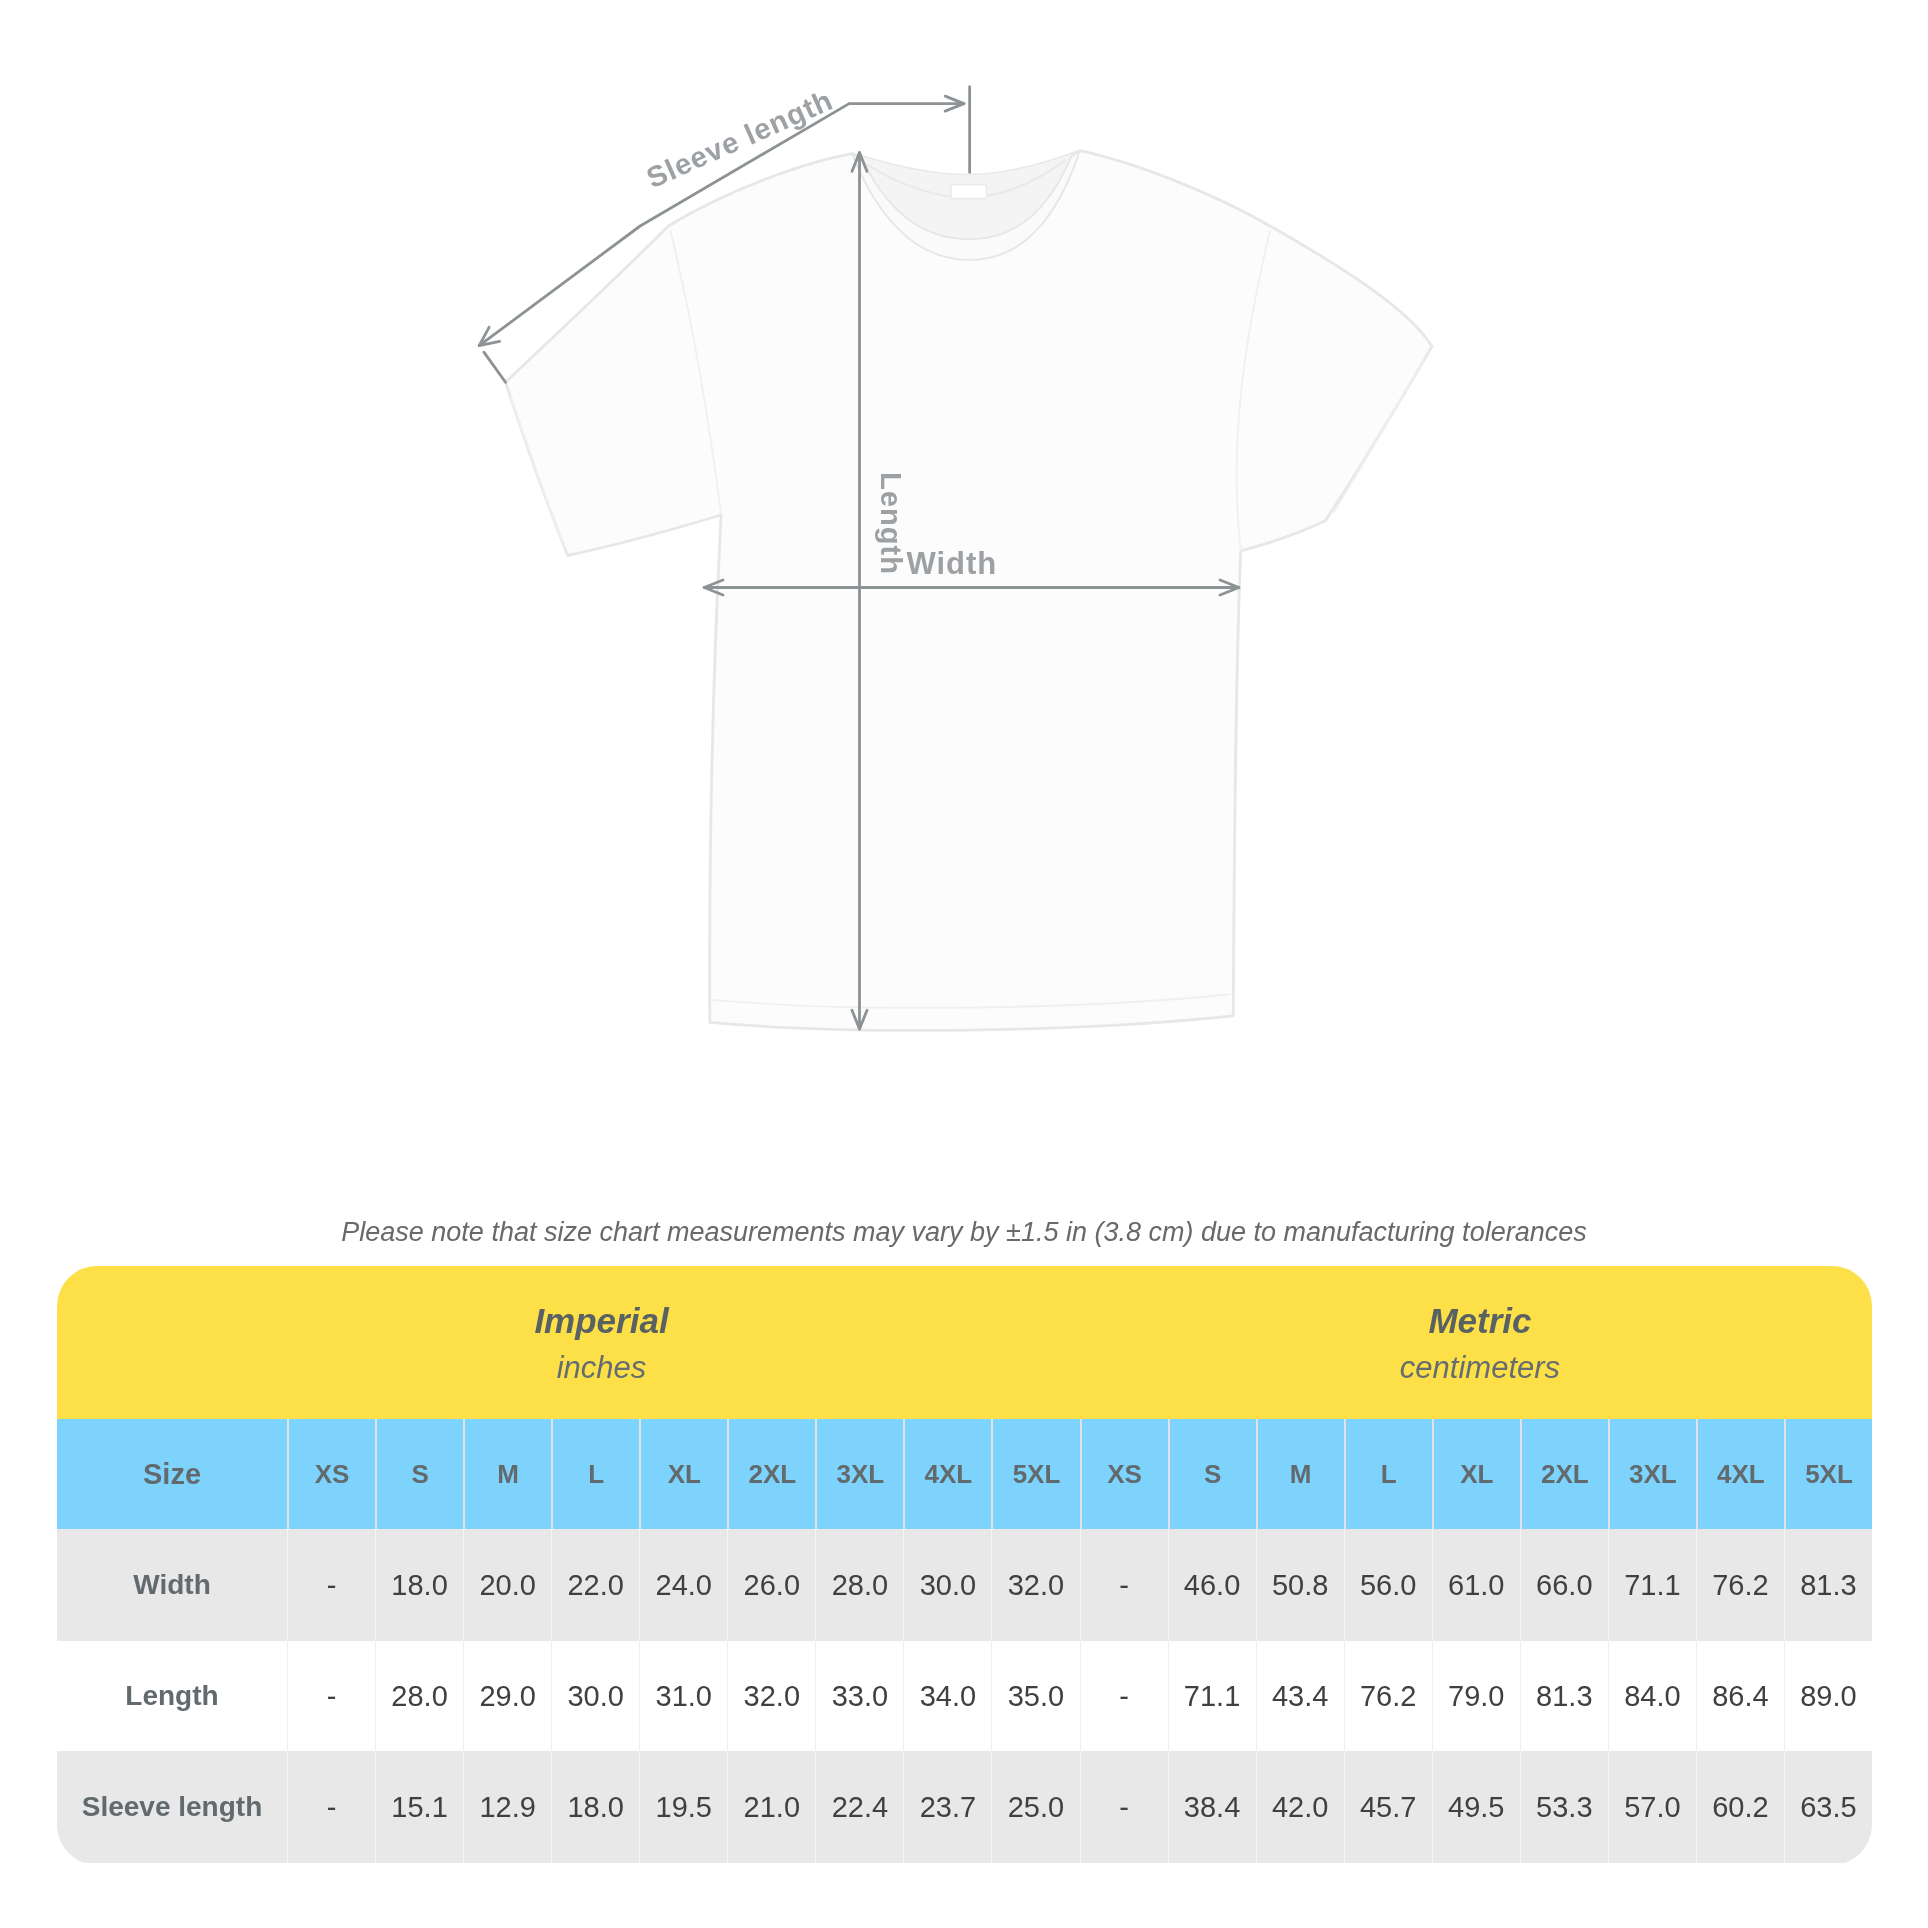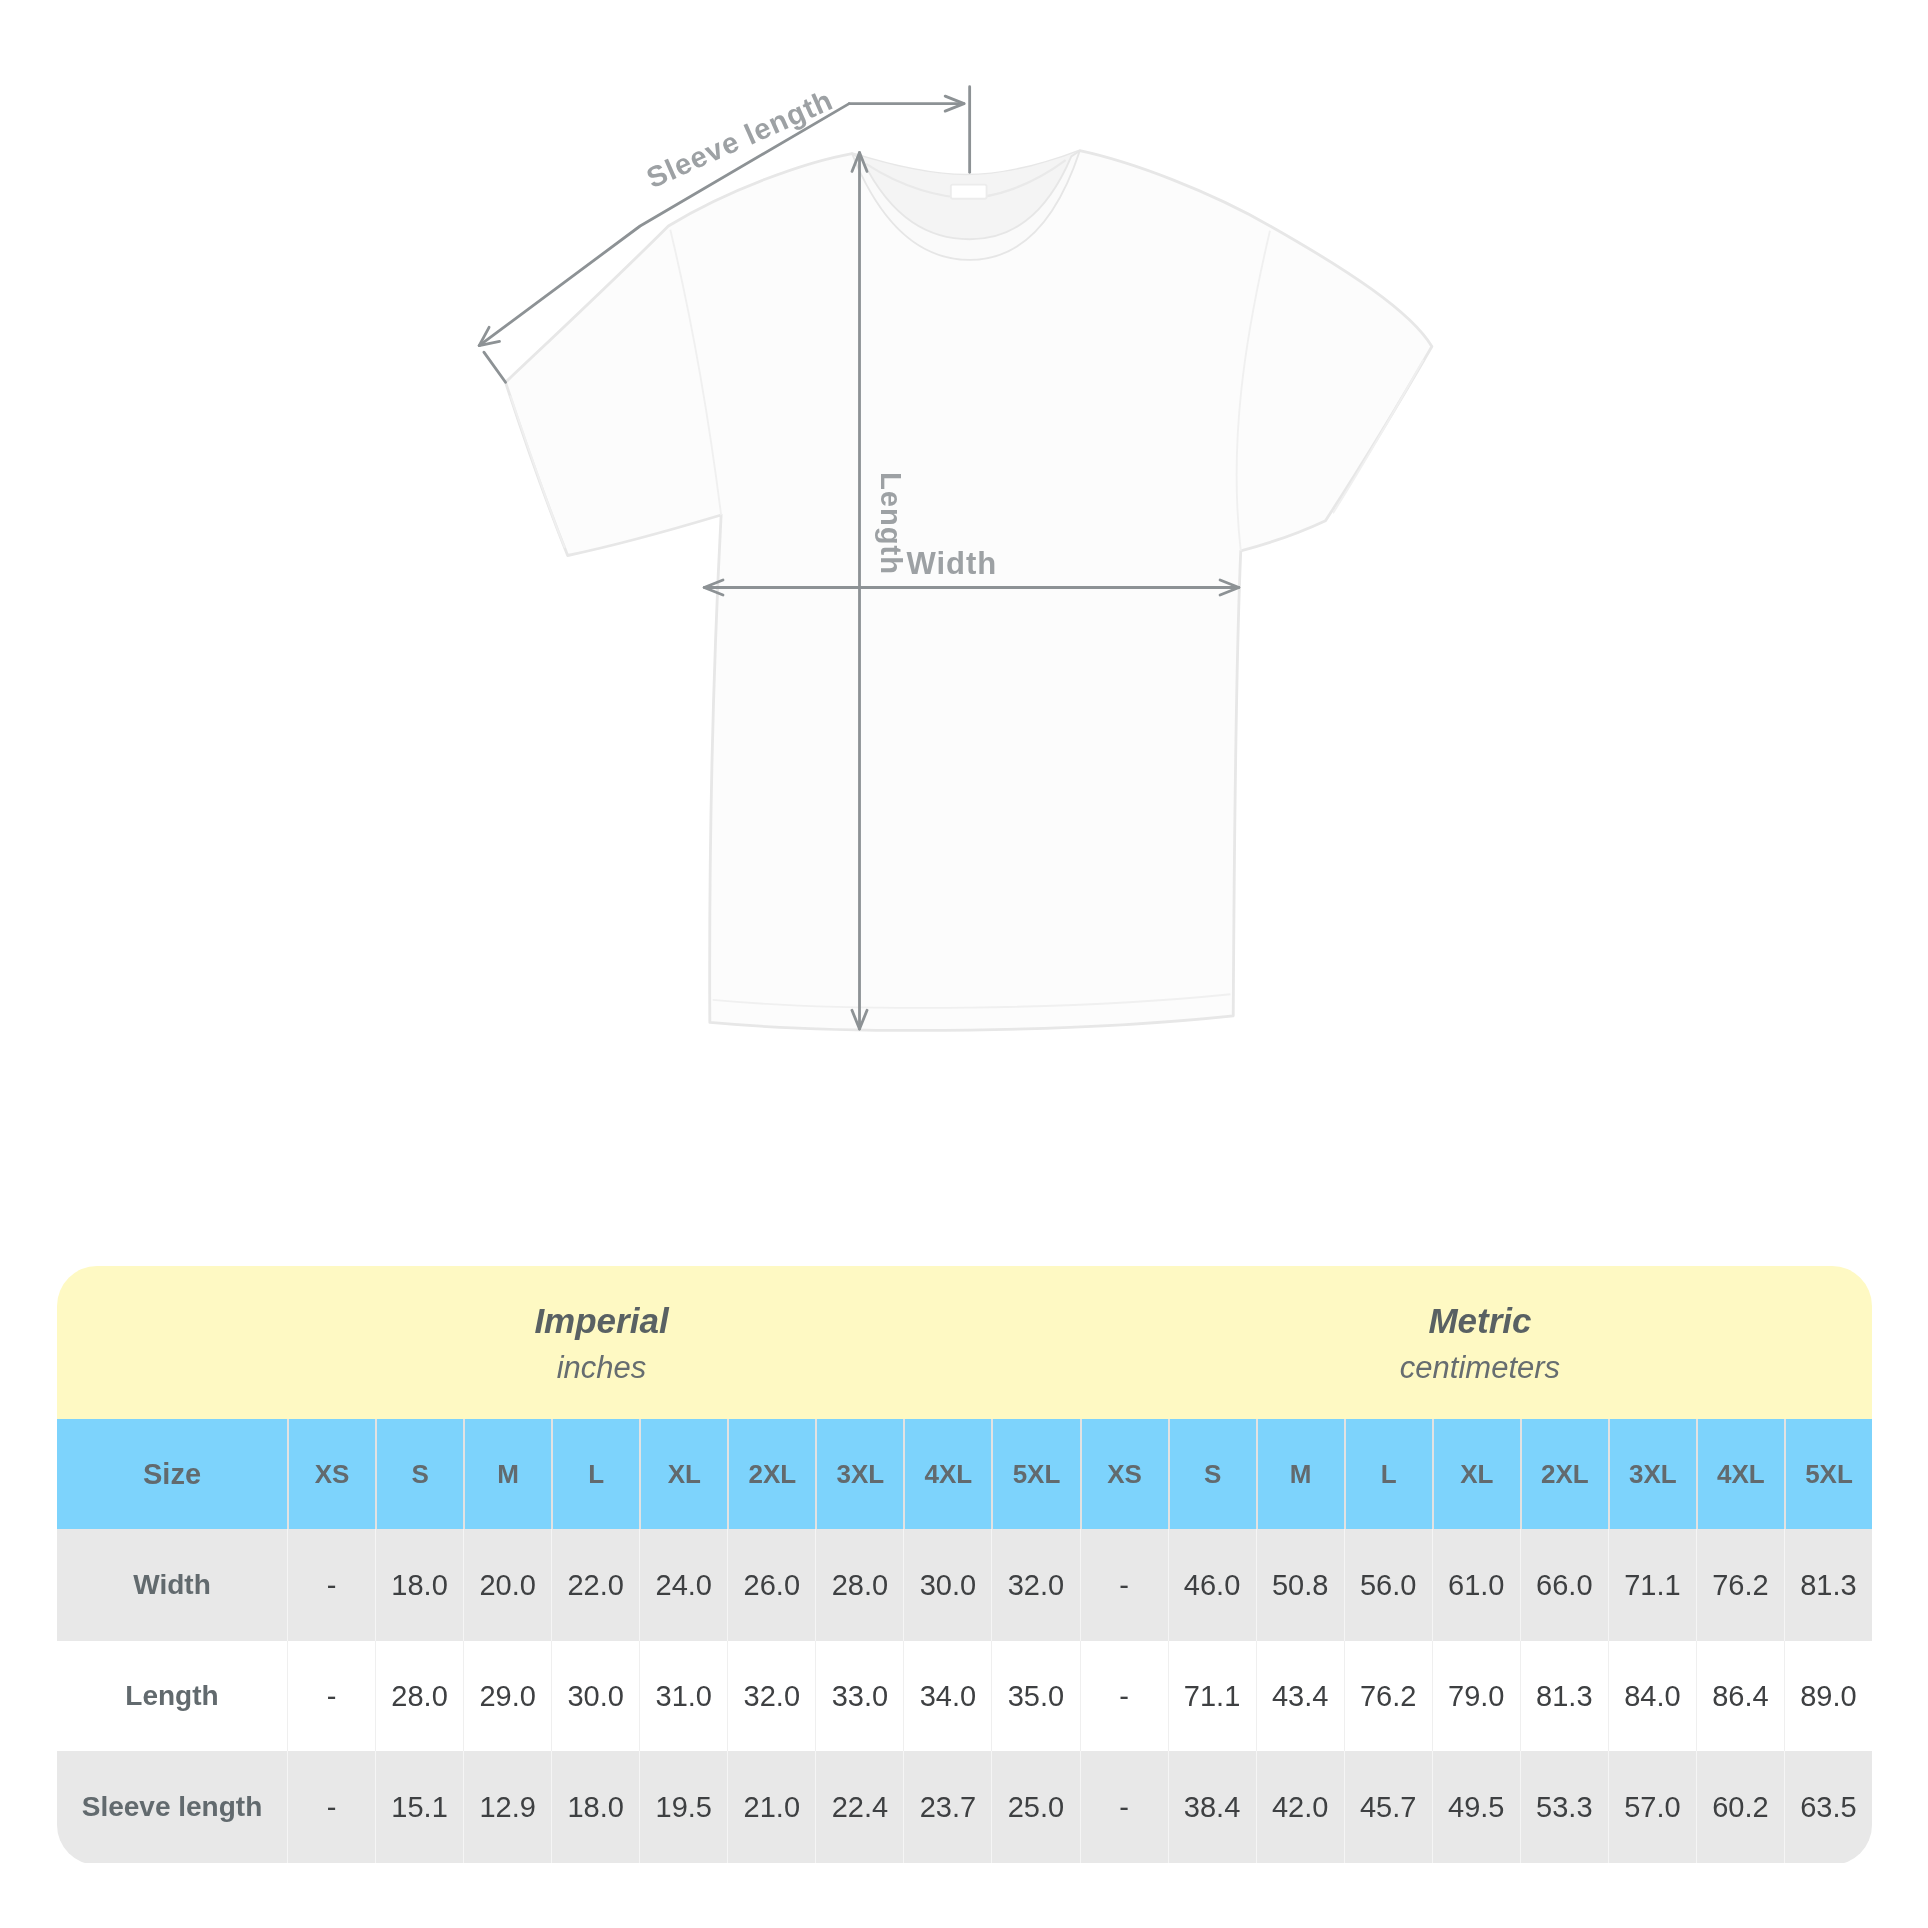--- a/index.html
+++ b/index.html
@@ -13,21 +13,21 @@
 
   
   .title{position:absolute;top:1115px;left:0;width:100%;text-align:center;
          font-size:44px;font-weight:bold;color:#2f2f2f;letter-spacing:0.5px;}
   .subtitle{position:absolute;top:1190px;left:0;width:100%;text-align:center;
             font-size:27px;font-style:italic;color:#696969;}
 
   
   .size-table{position:absolute;left:57px;top:1266px;width:1815px;height:599px;
               border-radius:40px;overflow:hidden;background:#ffffff;}
-  .band{position:relative;height:153px;background:#fef9c3;}
+  .band{position:relative;height:153px;background:#fde047;}
   .gcol{position:absolute;top:50%;transform:translate(-50%,-50%);text-align:center;white-space:nowrap;}
   .gcol-imperial{left:30%;}
   .gcol-metric{left:78.4%;}
   .gtitle{font-size:35px;font-weight:bold;font-style:italic;color:#596163;}
   .gsub{font-size:31px;font-style:italic;color:#666d70;margin-top:9px;}
 
   .trow{display:grid;grid-template-columns:230px repeat(18,1fr);}
   .row-sizes{height:110px;background:#7dd3fc;}
   .row-gray{height:112px;background:#e8e8e8;}
   .row-white{height:110px;background:#ffffff;}
@@ -105,20 +105,21 @@
         <path d="M768,616 L748,624 L768,632"></path>
         <path d="M1296,616 L1316,624 L1296,632"></path>
       </g>
     </g>
 
     <text class="dlabel" x="786" y="158" text-anchor="middle" transform="rotate(-24 786 148)">Sleeve length</text>
     <text class="dlabel" x="944" y="556" text-anchor="middle" dominant-baseline="middle" transform="rotate(90 944 556)">Length</text>
     <text class="dlabel" x="1011" y="610" text-anchor="middle" style="font-size:33px;">Width</text>
   </svg>
 
+  <p class="subtitle">Please note that size chart measurements may vary by ±1.5 in (3.8 cm) due to manufacturing tolerances</p>
 
   <div class="size-table">
     <div class="band">
       <div class="gcol gcol-imperial">
         <div class="gtitle">Imperial</div>
         <div class="gsub">inches</div>
       </div>
       <div class="gcol gcol-metric">
         <div class="gtitle">Metric</div>
         <div class="gsub">centimeters</div>

